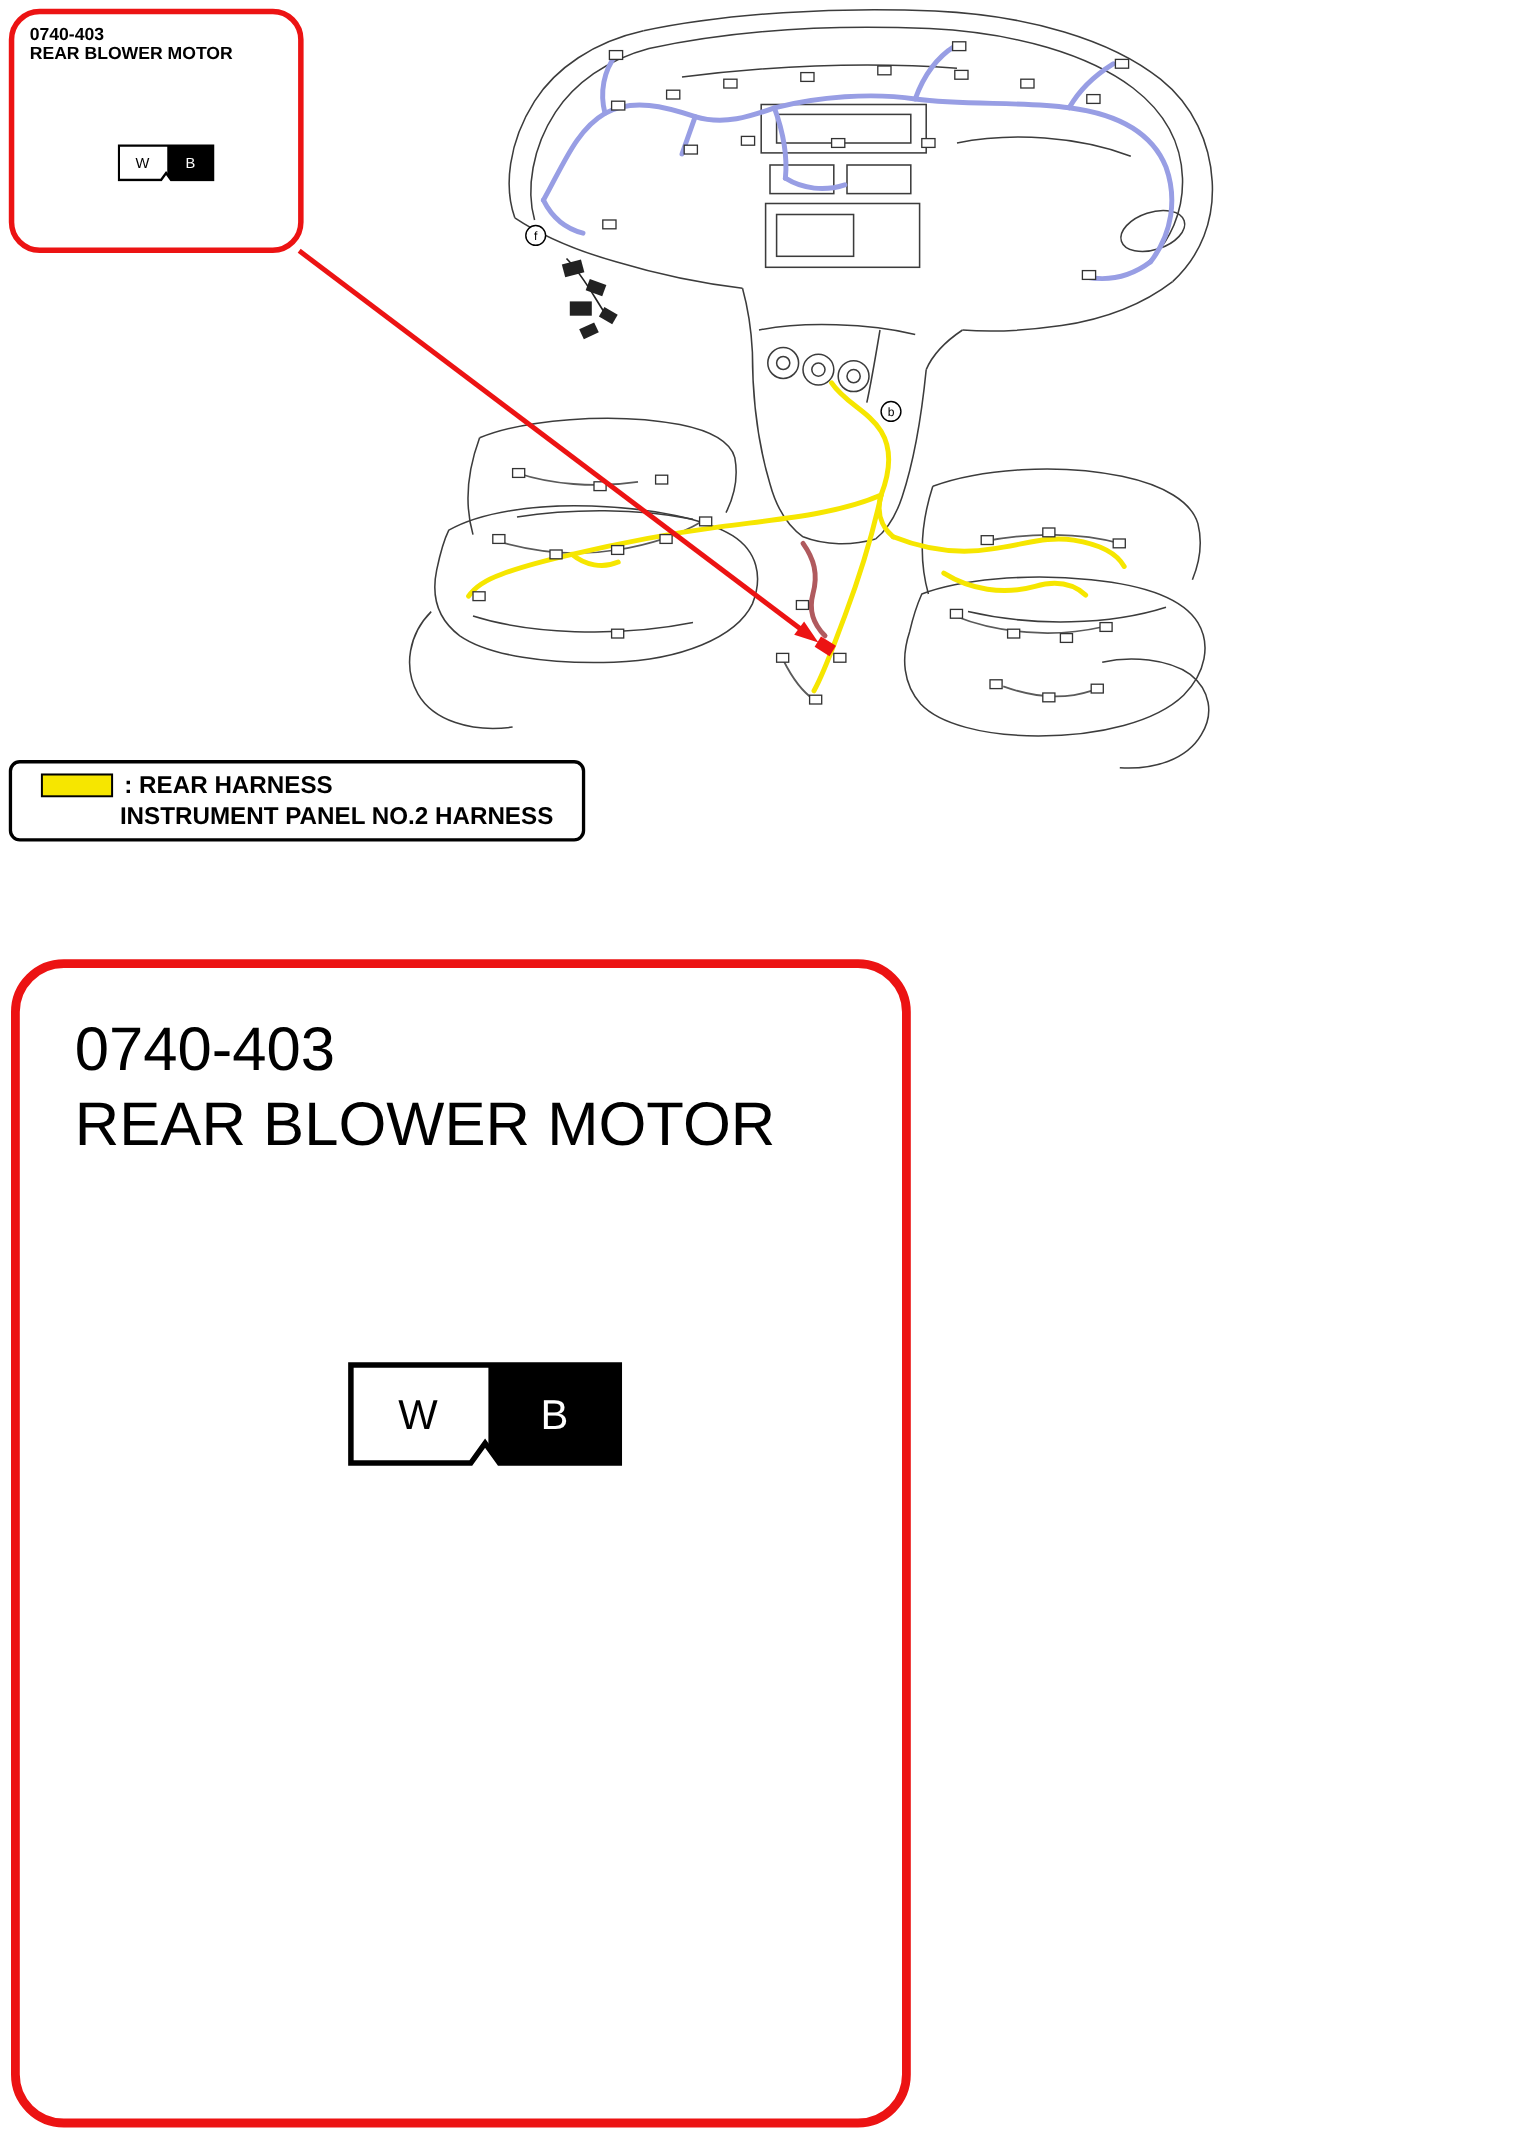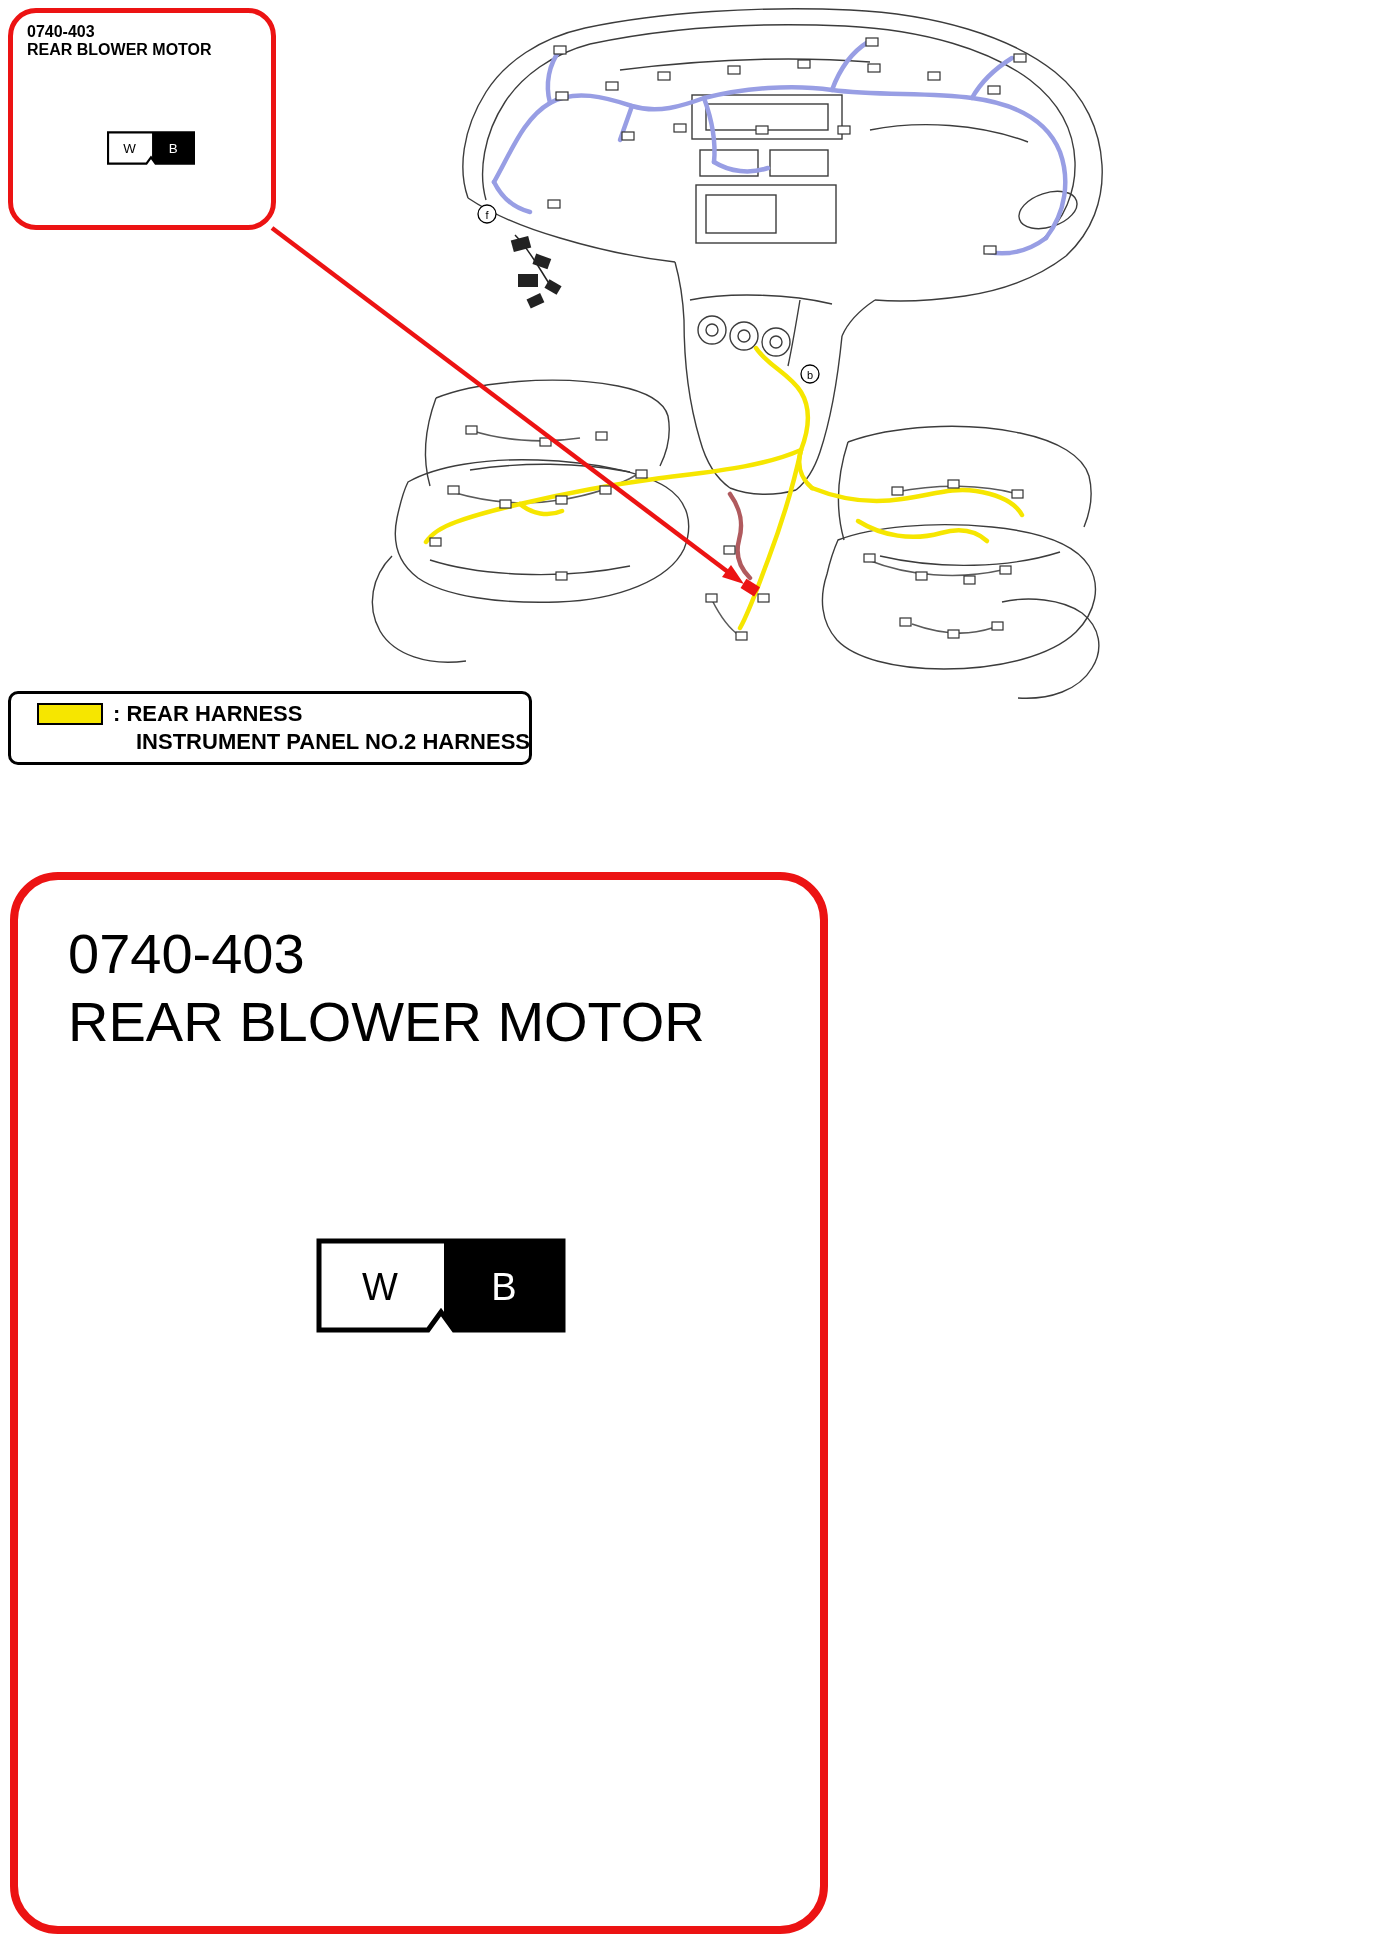--- a/index.html
+++ b/index.html
@@ -13,21 +13,21 @@
   .callout { position:absolute; left:8px; top:8px; width:268px; height:222px;
              border:5px solid #ec1313; border-radius:28px; background:#fff; padding:10px 14px; }
   .callout-code  { font-size:16px; font-weight:700; line-height:1.15; }
   .callout-title { font-size:16px; font-weight:700; line-height:1.15; }
   .mini-connector { position:absolute; left:94px; top:118px; }
 
   
   .legend { position:absolute; left:8px; top:650px; width:524px;
             border:3px solid #000; border-radius:10px; background:#fff; padding:6px 26px;margin-top:41px; }
   .legend-row { display:flex; align-items:center; gap:10px; height:28px; }
-  .legend-row.no-swatch { padding-left:99px; }
+  .legend-row.no-swatch { padding-left:99px;justify-content:flex-end; }
   .legend-label { font-size:22px; font-weight:700; white-space:nowrap; }
   .swatch { flex:0 0 auto; display:block; }
 
   
   .detail { position:absolute; left:10px; top:872px; width:818px; height:1062px;
             border:8px solid #ec1313; border-radius:48px; background:#fff; }
   .detail-code  { font-size:56px; font-weight:400; margin:42px 0 0 50px; line-height:1.15; }
   .detail-title { font-size:56px; font-weight:400; margin:4px 0 0 50px; line-height:1.15; }
   .big-connector { position:absolute; left:298px; top:358px; }
 

